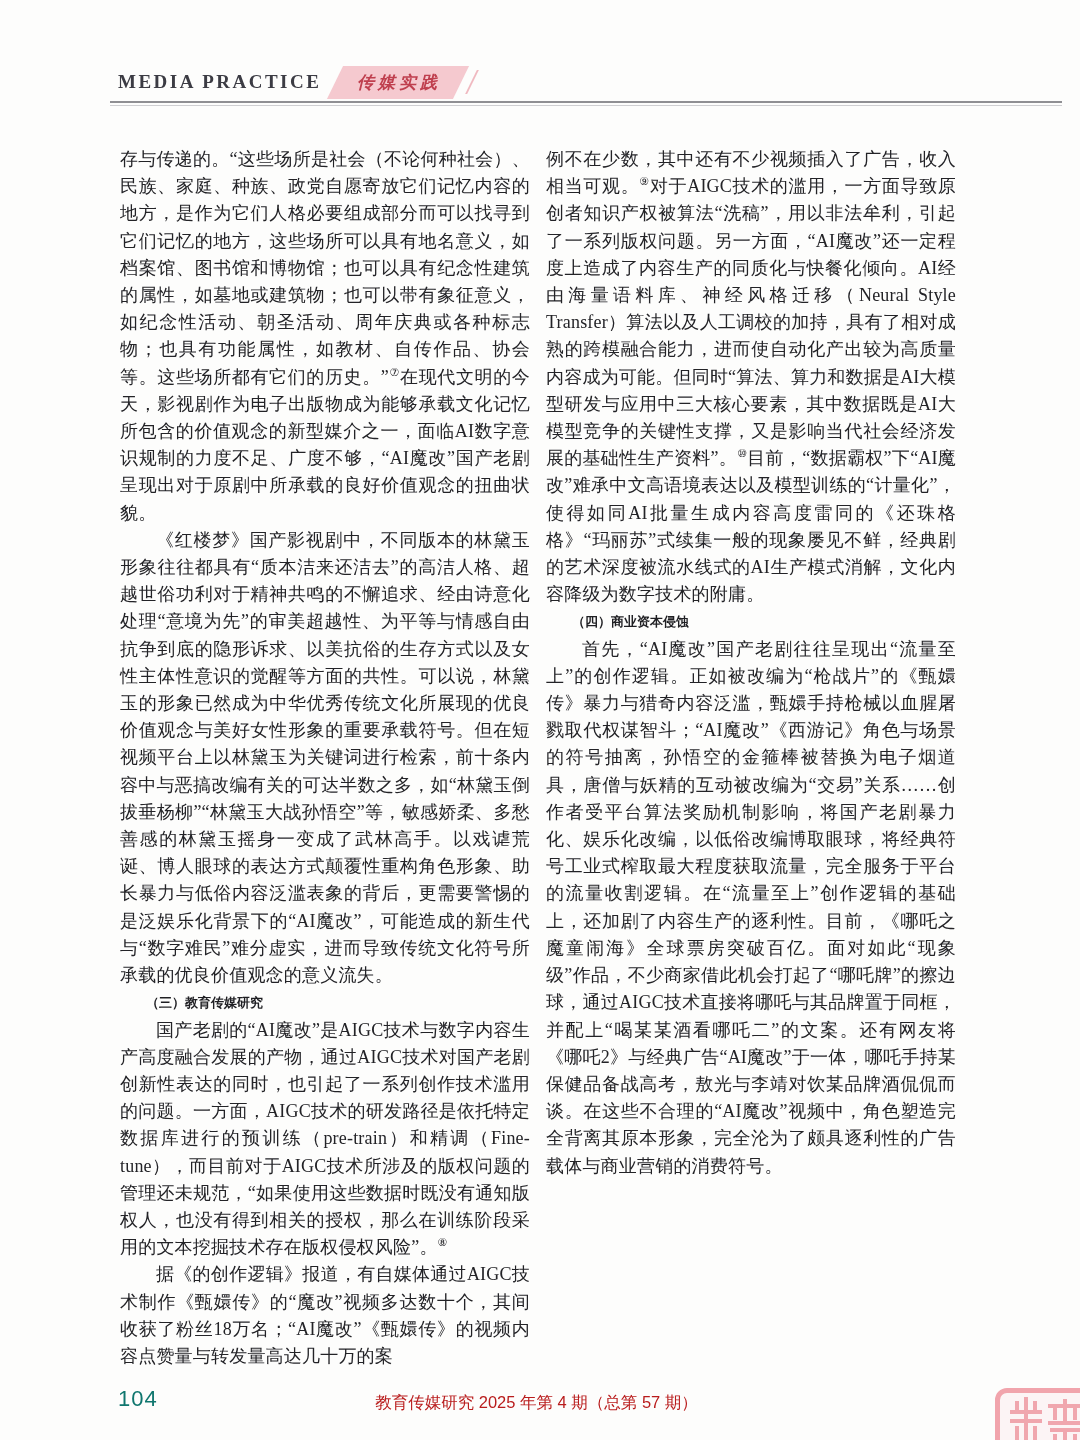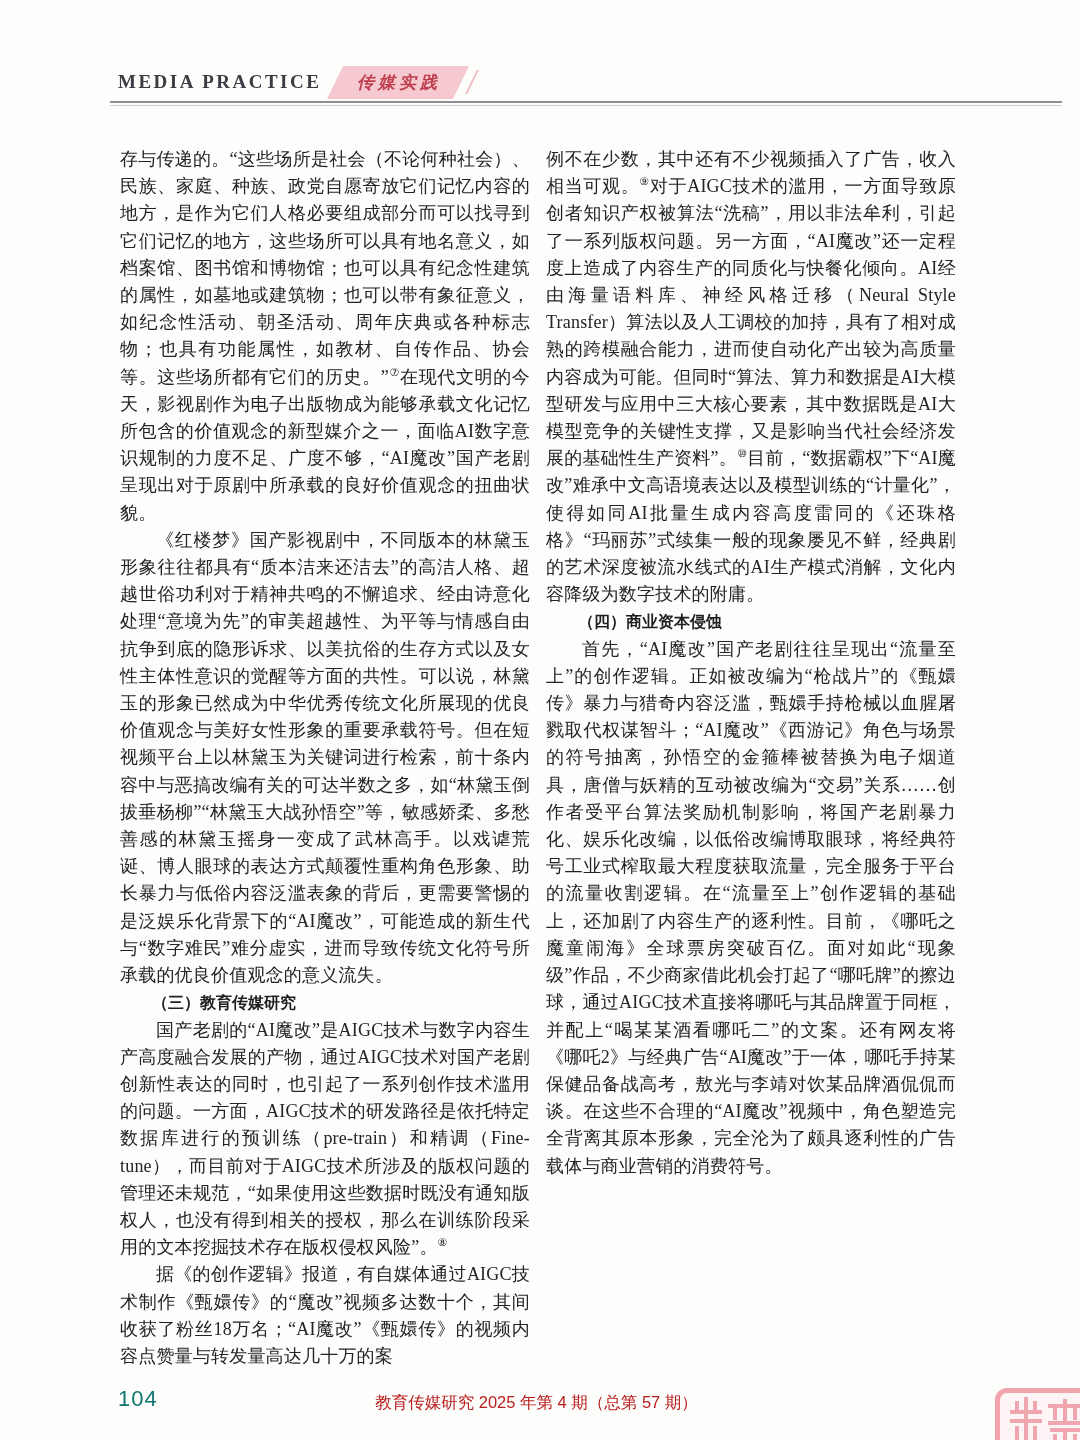--- a/index.html
+++ b/index.html
@@ -58,21 +58,21 @@
   p.body-para {
     margin:0;
     font-size:18px;
     line-height:27.2px;
     text-align:justify;
     letter-spacing:0.2px;
   }
   p.indent { text-indent:2em; }
   h3.sub-heading {
     margin:0;
-    font-size:16px;
+    font-size:13px;
     line-height:27.2px;
     font-weight:bold;
     text-indent:2em;
     color:#1f1f23;
     font-family:"Liberation Sans","DejaVu Sans",sans-serif;
   }
   sup {
     font-size:11px;
     line-height:0;
     vertical-align:super;

